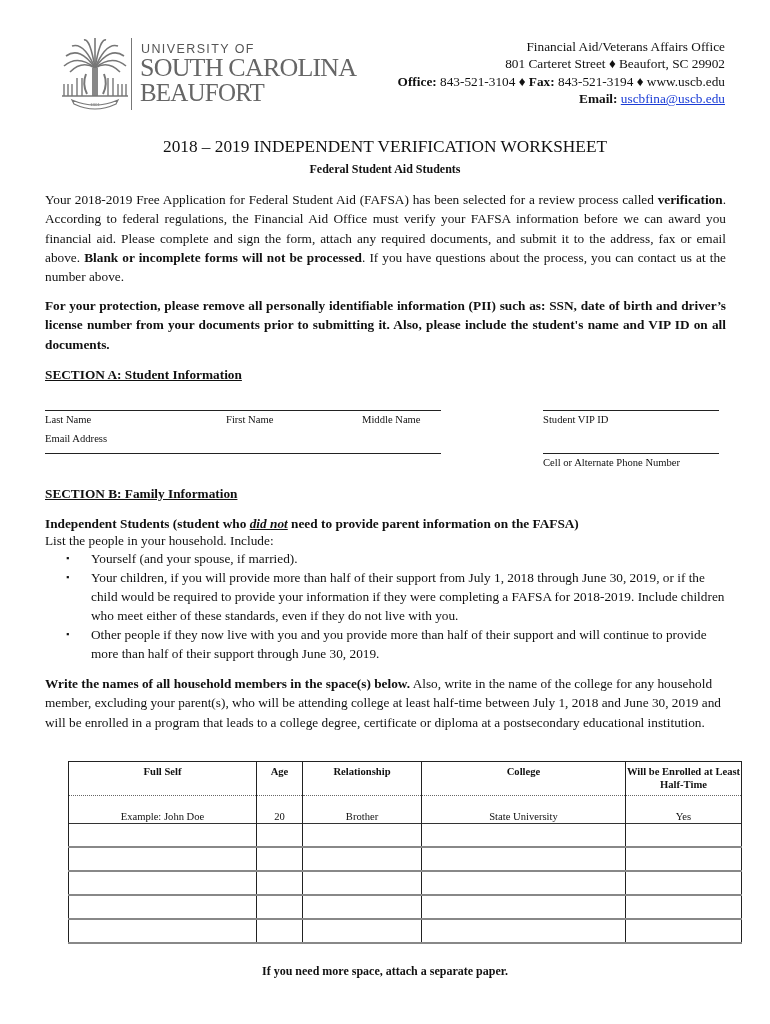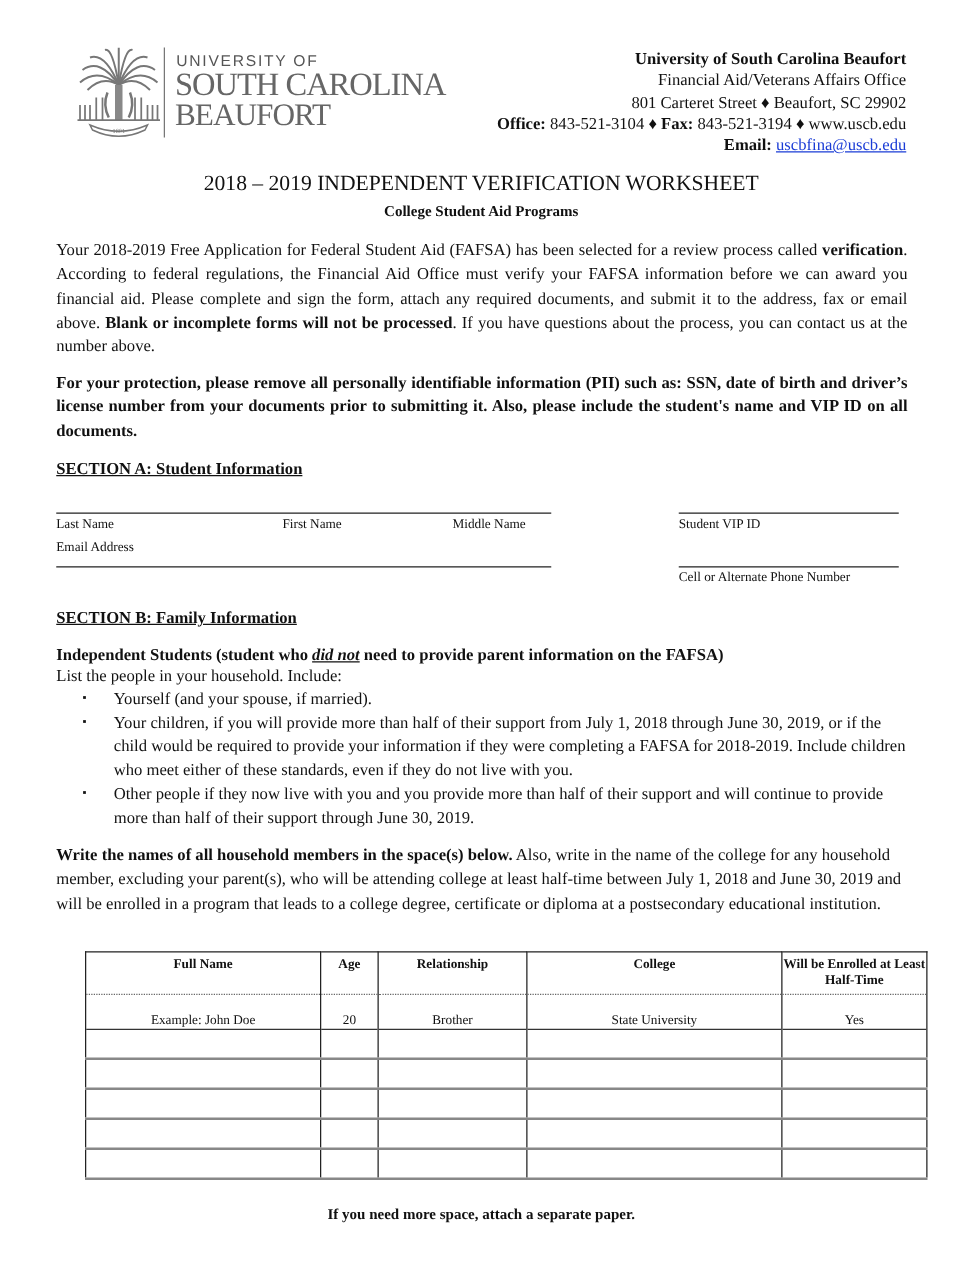--- a/index.html
+++ b/index.html
@@ -91,38 +91,37 @@
     <path d="M12 62 Q35 72 58 62 L56 66 Q35 76 14 66 Z" fill="none" stroke="#777" stroke-width="1.2"></path>
     <text x="35" y="68" font-size="5" text-anchor="middle" fill="#777" font-family="Liberation Serif, serif">1801</text>
   </svg>
 </div>
 <div class="abs" id="logo-divider"></div>
 <div class="abs logo-t1">UNIVERSITY OF</div>
 <div class="abs logo-t2">SOUTH CAROLINA</div>
 <div class="abs logo-t3">BEAUFORT</div>
 
 <div class="abs" id="address">
-  <div><b>University of South Carolina Beaufort</b></div>
   <div>Financial Aid/Veterans Affairs Office</div>
   <div>801 Carteret Street ♦ Beaufort, SC 29902</div>
   <div>
     <b>Office:</b>
     <span>843-521-3104</span>
     <span>♦</span>
     <b>Fax:</b>
     <span>843-521-3194</span>
     <span>♦</span>
     <span>www.uscb.edu</span>
   </div>
   <div><b>Email:</b>
     <a>uscbfina@uscb.edu</a></div>
 </div>
 
 <div class="abs title">2018 – 2019 INDEPENDENT VERIFICATION WORKSHEET</div>
-<div class="abs subtitle">College Student Aid Programs</div>
+<div class="abs subtitle">Federal Student Aid Students</div>
 
 <div class="abs para" id="para1"><span>Your 2018-2019 Free Application for Federal Student Aid (FAFSA) has been selected for a review process called </span><b>verification</b><span>.  According to federal regulations, the Financial Aid Office must verify your FAFSA information before we can award you financial aid.  Please complete and sign the form, attach any required documents, and submit it to the address, fax or email above.  </span><b>Blank or incomplete forms will not be processed</b><span>. If you have questions about the process, you can contact us at the number above.</span></div>
 
 <div class="abs para" id="para2">For your protection, please remove all personally identifiable information (PII) such as: SSN, date of birth and driver’s license number from your documents prior to submitting it.  Also, please include the student's name and VIP ID on all documents.</div>
 
 <div class="abs section-head" id="secA">SECTION A: Student Information</div>
 
 <div class="line" style="left:45px; top:410px; width:396px;"></div>
 <div class="flabel" style="left:45px; top:414px;">Last Name</div>
 <div class="flabel" style="left:226px; top:414px;">First Name</div>
@@ -151,21 +150,21 @@
 <table class="abs" id="hh-table">
   <colgroup>
     <col style="width:188px">
       <col style="width:46px">
       <col style="width:119px">
       <col style="width:204px">
       <col style="width:116px">
   </colgroup>
   <thead>
     <tr>
-      <th>Full Name</th>
+      <th>Full Self</th>
       <th>Age</th>
       <th>Relationship</th>
       <th>College</th>
       <th>Will be Enrolled at Least Half-Time</th>
     </tr>
   </thead>
   <tbody id="hh-body">
       <tr class="r0">
         <td>Example: John Doe</td>
         <td>20</td>

